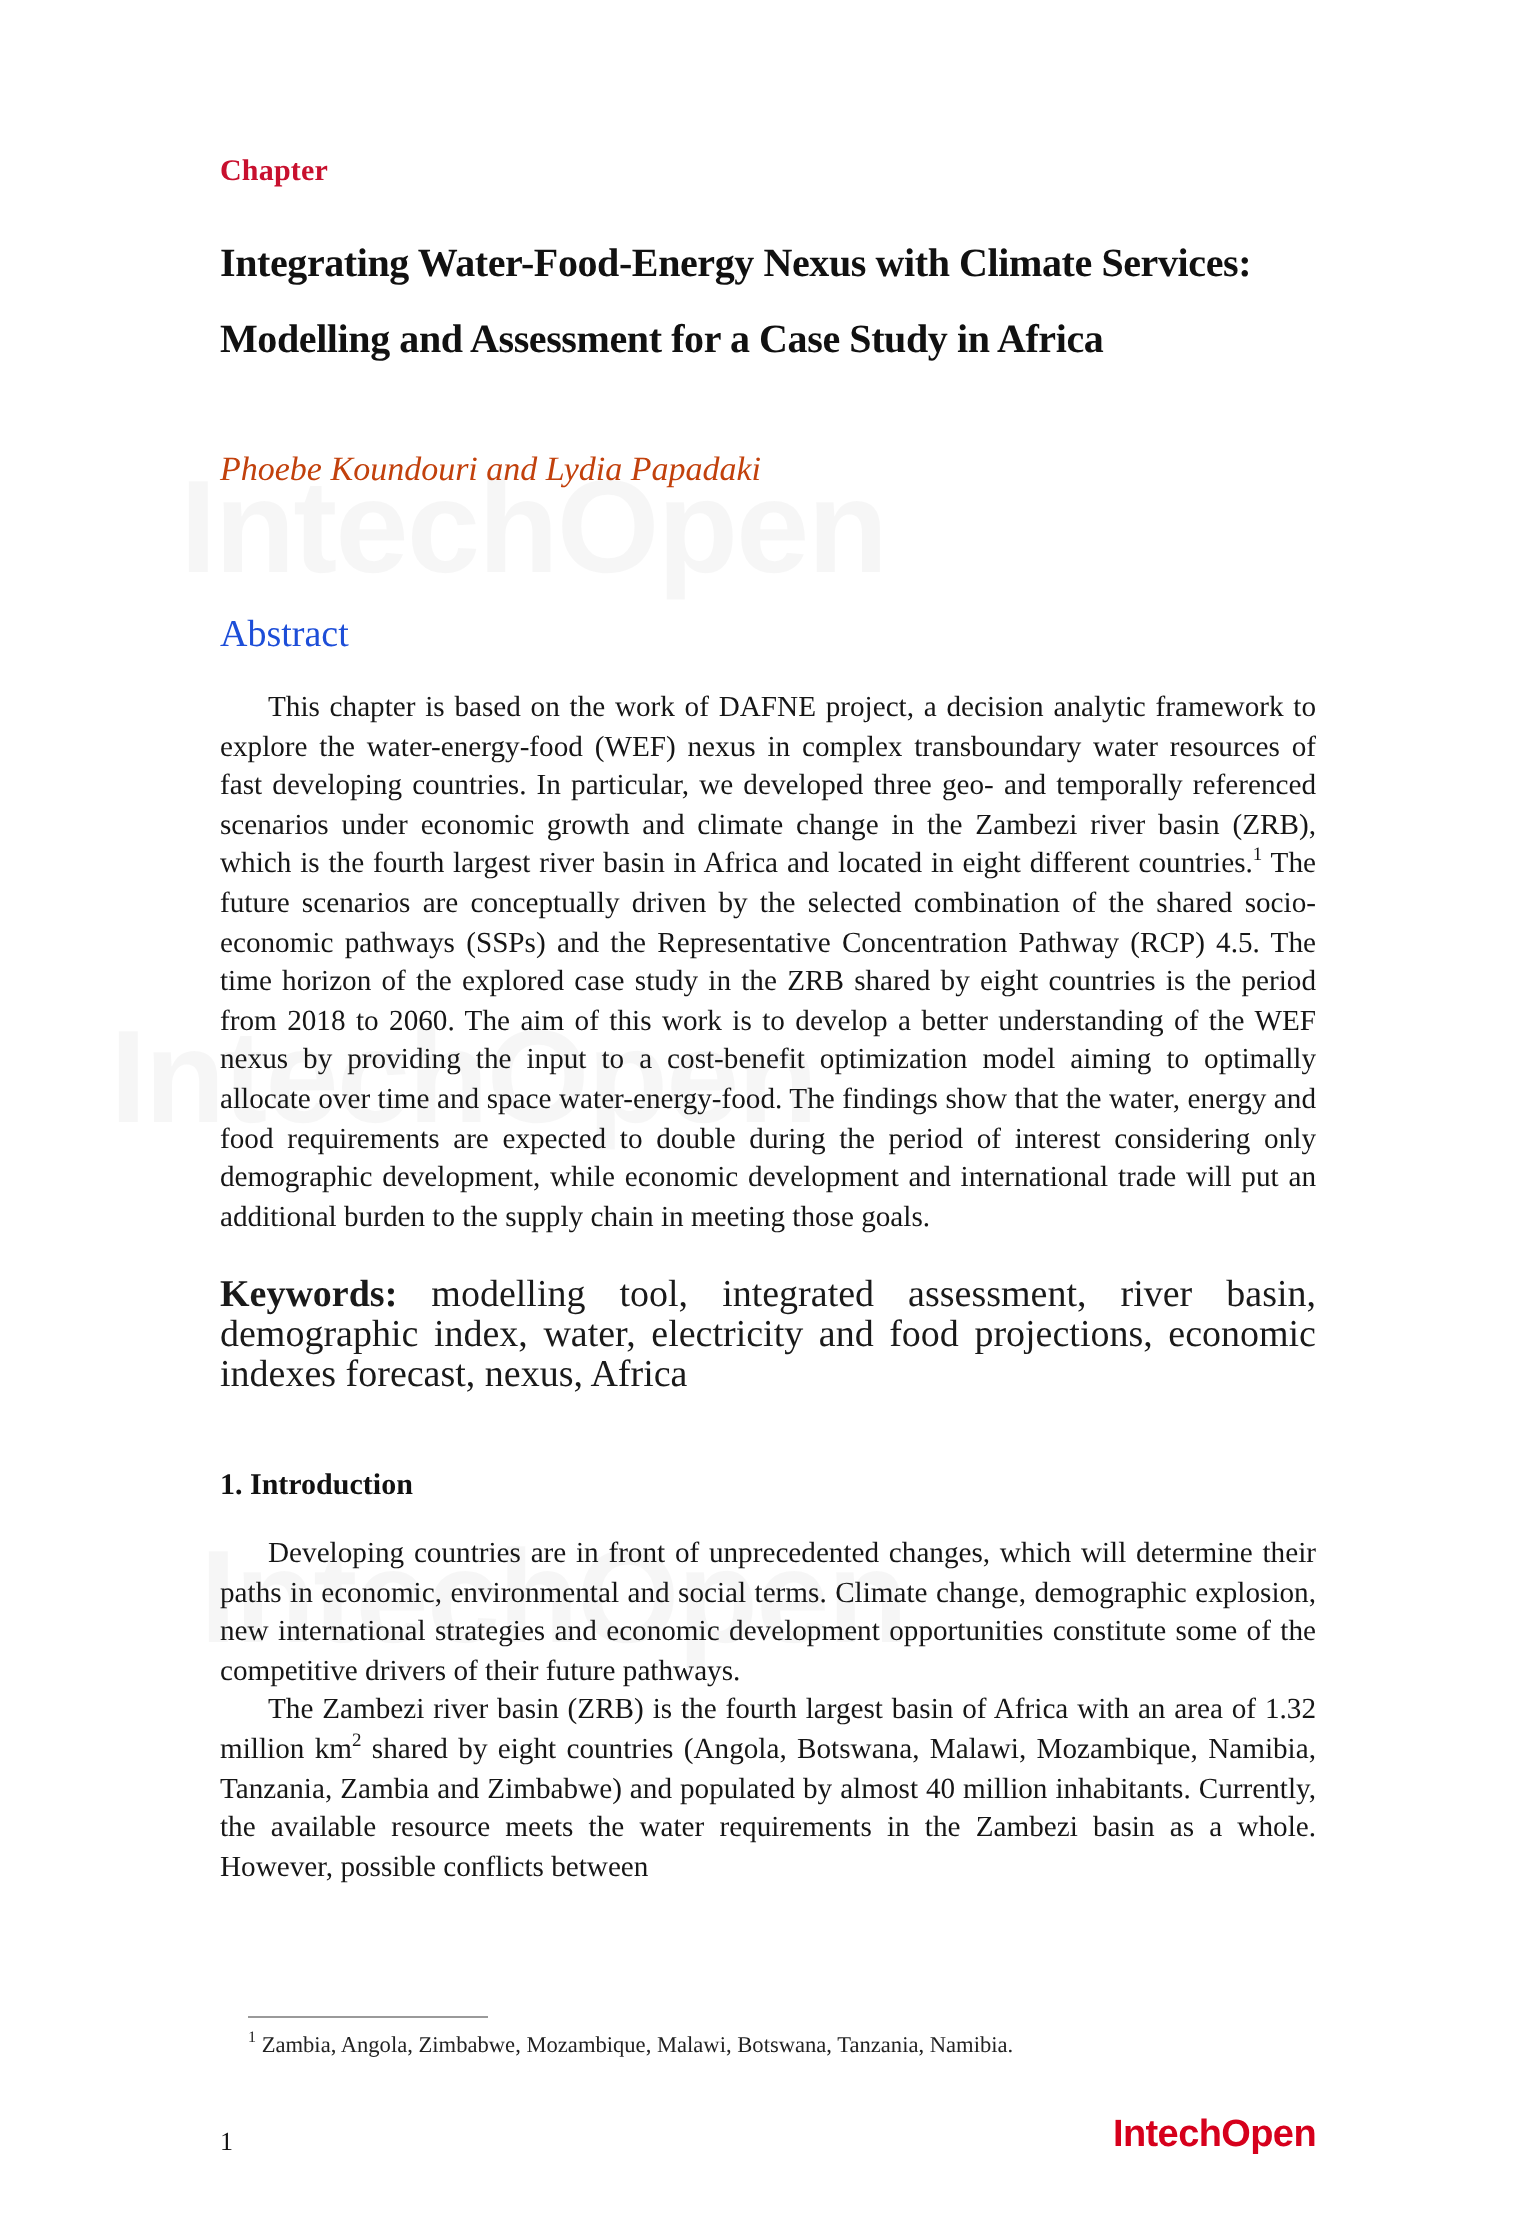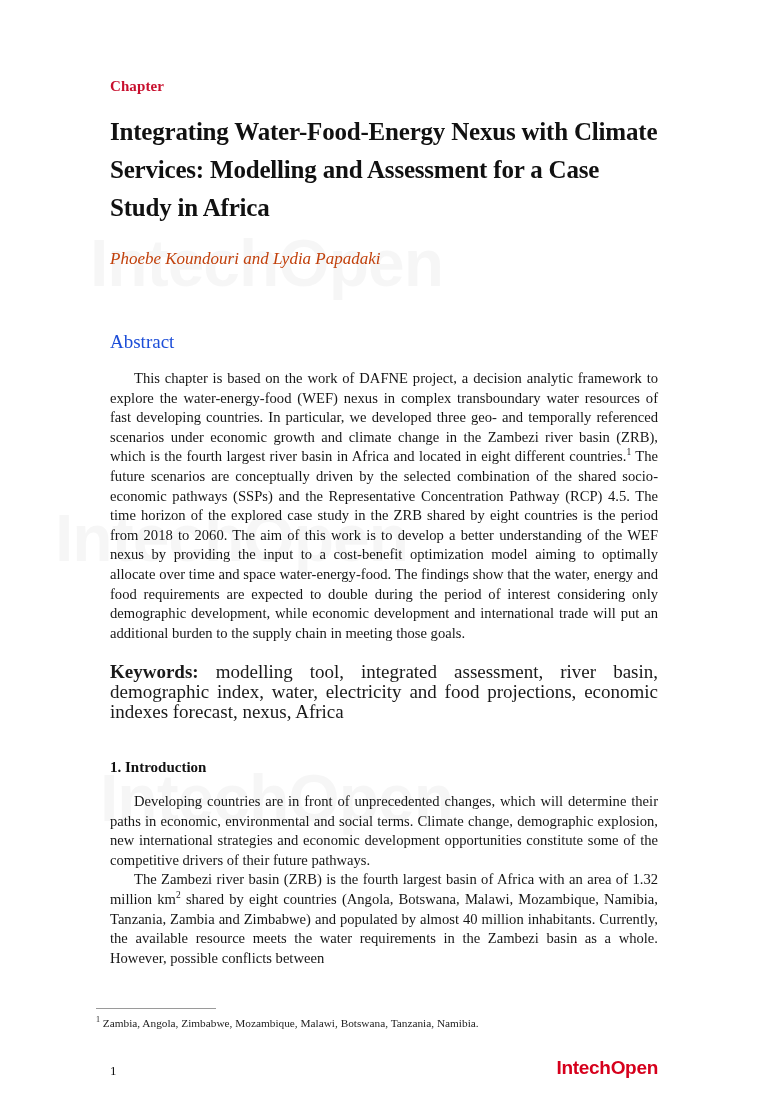--- a/index.html
+++ b/index.html
@@ -51,24 +51,24 @@
     font-family: "Liberation Serif", serif;
     font-weight: 700;
     font-size: 15px;
     margin: 8px 0 18px 0;
     letter-spacing: 0.1px;
   }
 
   .title {
     font-family: "Liberation Serif", serif;
     font-weight: 700;
-    font-size: 25px;
+    font-size: 20px;
     line-height: 38px;
     color: #111111;
-    margin: 0 0 22px 0;
+    margin: 0 0 36px 0;
     letter-spacing: -0.2px;
   }
 
   .authors {
     font-family: "Liberation Serif", serif;
     font-style: italic;
     font-size: 17px;
     color: #c2410c;
     margin: 0 0 62px 0;
   }
@@ -108,21 +108,21 @@
     font-weight: 700;
     font-size: 15px;
     margin: 38px 0 16px 0;
     color: #111111;
   }
 
   .para-gap { margin-top: 0px; }
 
   .footnote-area {
     position: absolute;
-    left: 96px;
+    left: 124px;
     bottom: 78px;
     width: 548px;
   }
   .footnote-rule {
     width: 120px;
     height: 1px;
     background: #9a9a9a;
     margin-bottom: 7px;
   }
   .footnote {

